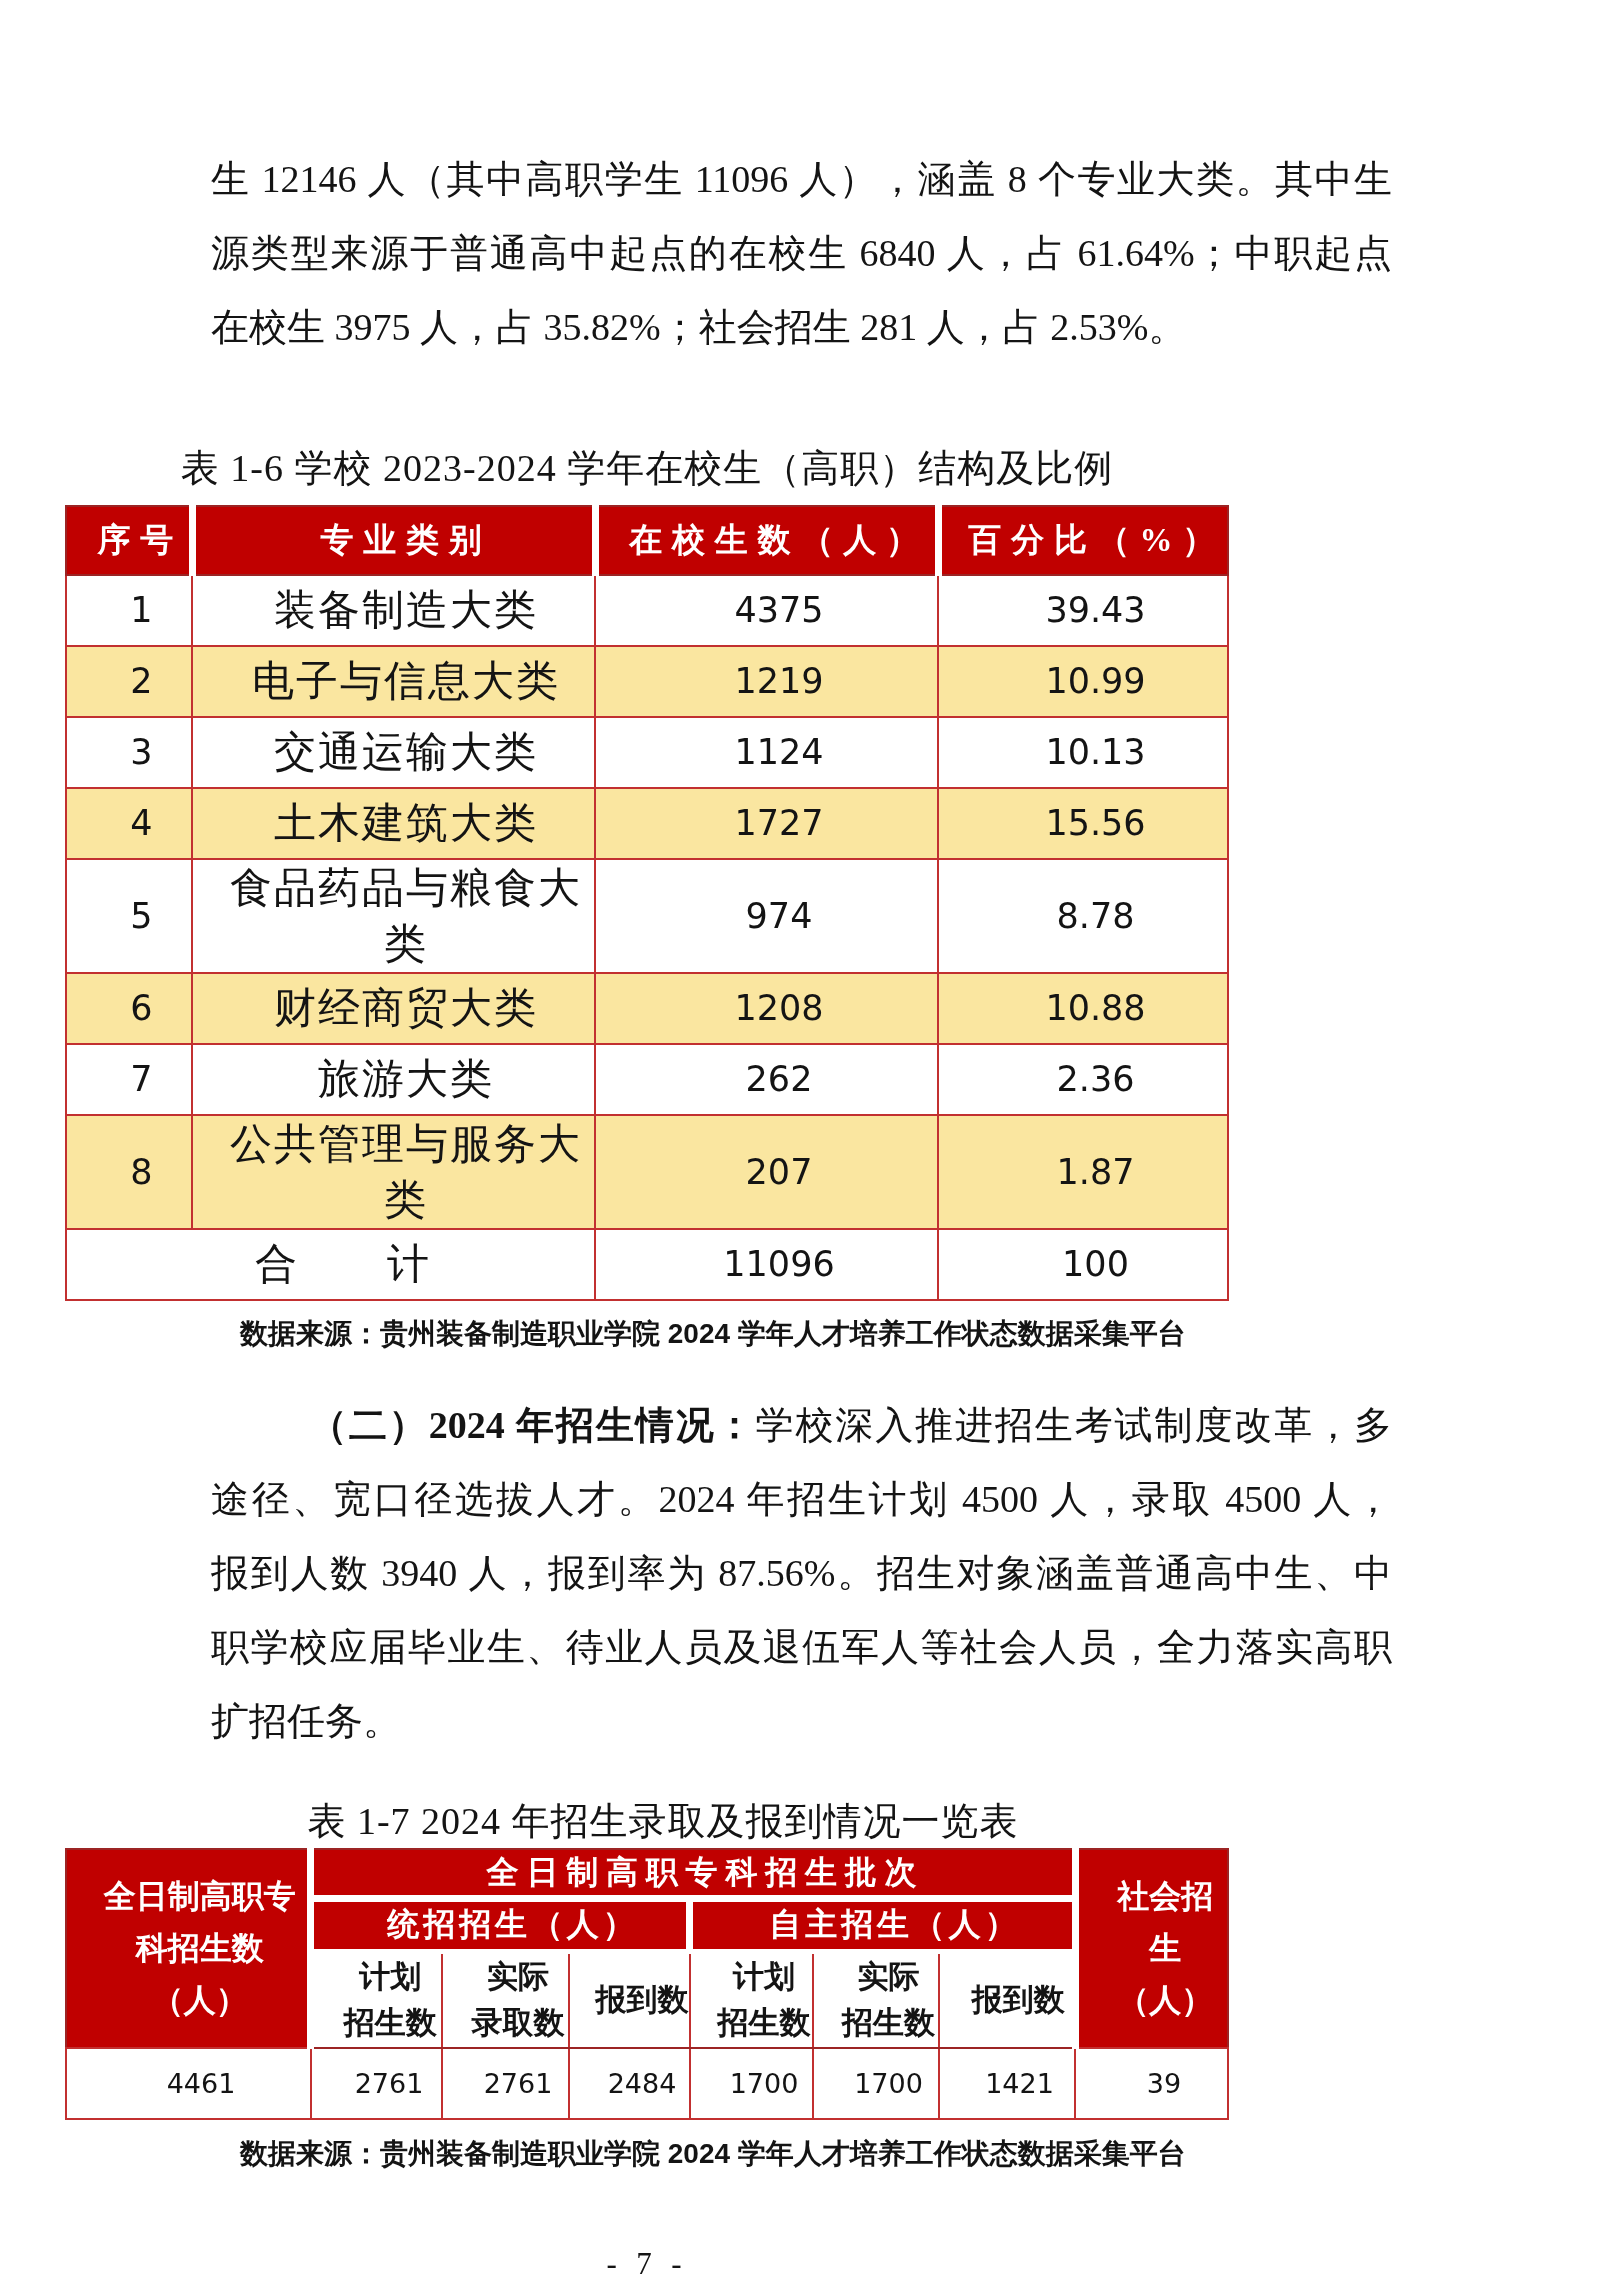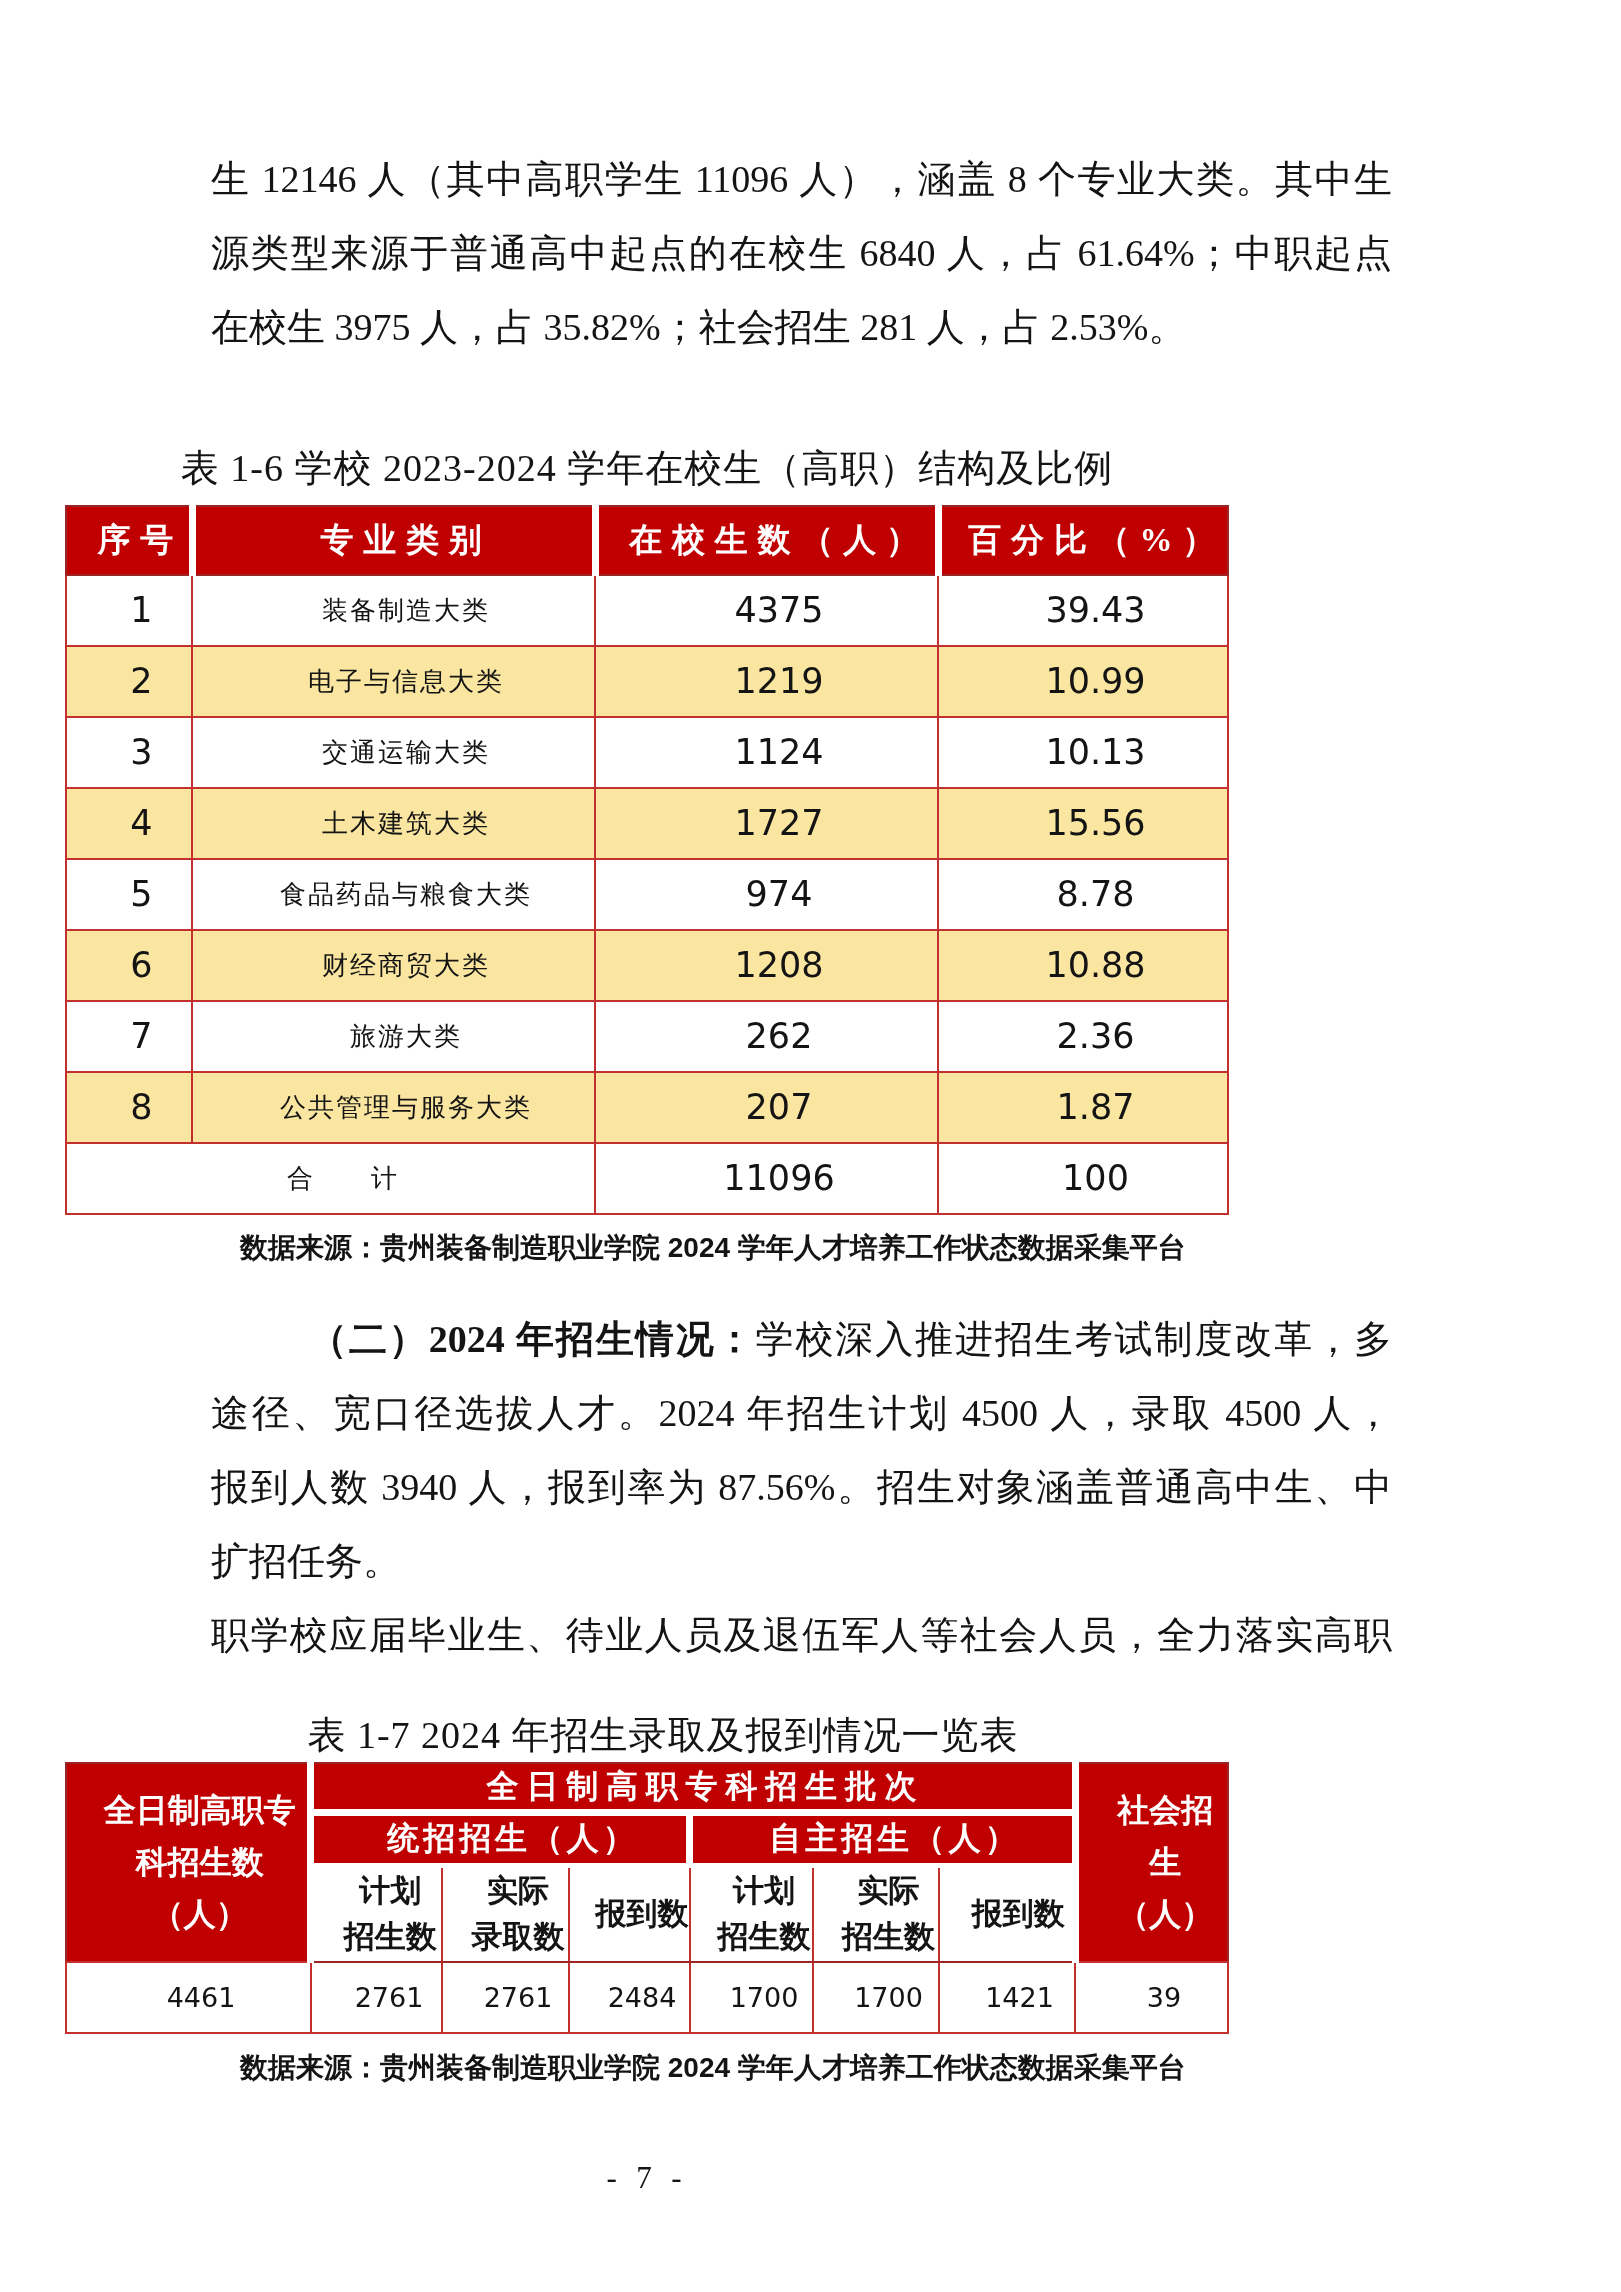--- a/index.html
+++ b/index.html
@@ -57,21 +57,21 @@
   .t1 { border: 2.9px solid var(--border-dark); }
   .t1 th {
     background: var(--header-red); color: #fff;
     height: 69px; font-size: 33px; font-weight: 600;
     letter-spacing: 9.8px;
     border-right: 7.8px solid #fff;
     border-bottom: 2.9px solid var(--border-dark);
   }
   .t1 th:last-child { border-right: none; }
   .t1 td {
-    height: 71px; font-size: 26px;
+    height: 71px; font-size: 42px;
     border: 2px solid var(--border-red);
     border-top-width: 2.9px; border-bottom-width: 2.9px;
   }
   .t1 td.num { font-size: 35px; }
   .t1 tr.yellow td { background: var(--row-yellow); }
   .t1 td.zh { letter-spacing: 2px; }
 
   
   .t2 { border: 2.9px solid var(--border-dark); }
   .t2 th.red {
@@ -184,22 +184,22 @@
   </table>
 
   <div class="source">数据来源：贵州装备制造职业学院 2024 学年人才培养工作状态数据采集平台</div>
 
   <div class="textblock" style="margin-top:35px">
     <div class="pline indent">
       <span class="lead">（二）2024 年招生情况：</span><span>学校深入推进招生考试制度改革，多</span>
     </div>
     <div class="pline">途径、宽口径选拔人才。2024 年招生计划 4500 人，录取 4500 人，</div>
     <div class="pline">报到人数 3940 人，报到率为 87.56%。招生对象涵盖普通高中生、中</div>
+    <div class="pline">职学校应届毕业生、待业人员及退伍军人等社会人员，全力落实高职</div>
     <div class="pline end">扩招任务。</div>
-    <div class="pline">职学校应届毕业生、待业人员及退伍军人等社会人员，全力落实高职</div>
   </div>
 
   <div class="caption cap2">表 1-7 2024 年招生录取及报到情况一览表</div>
 
   <table class="t2">
     <colgroup>
       <col style="width:245px">
         <col style="width:131px">
         <col style="width:127px">
         <col style="width:121px">

